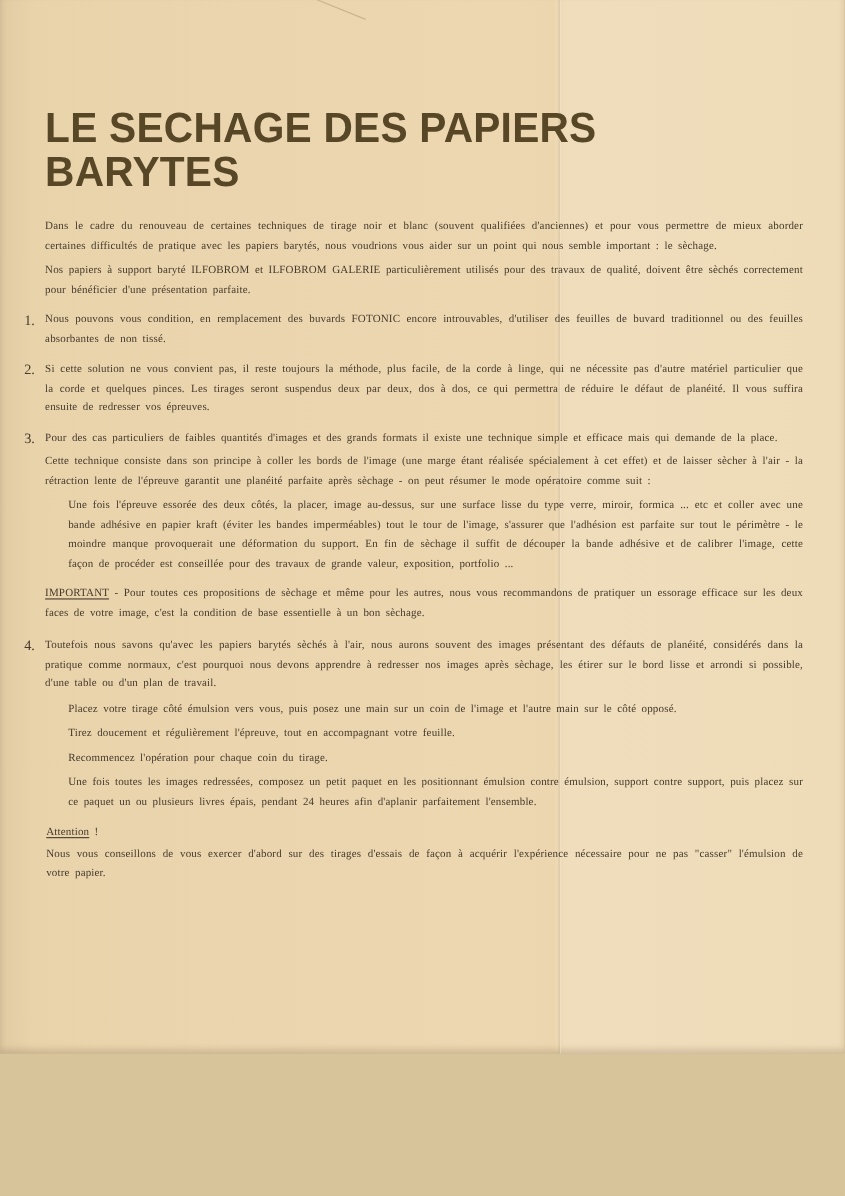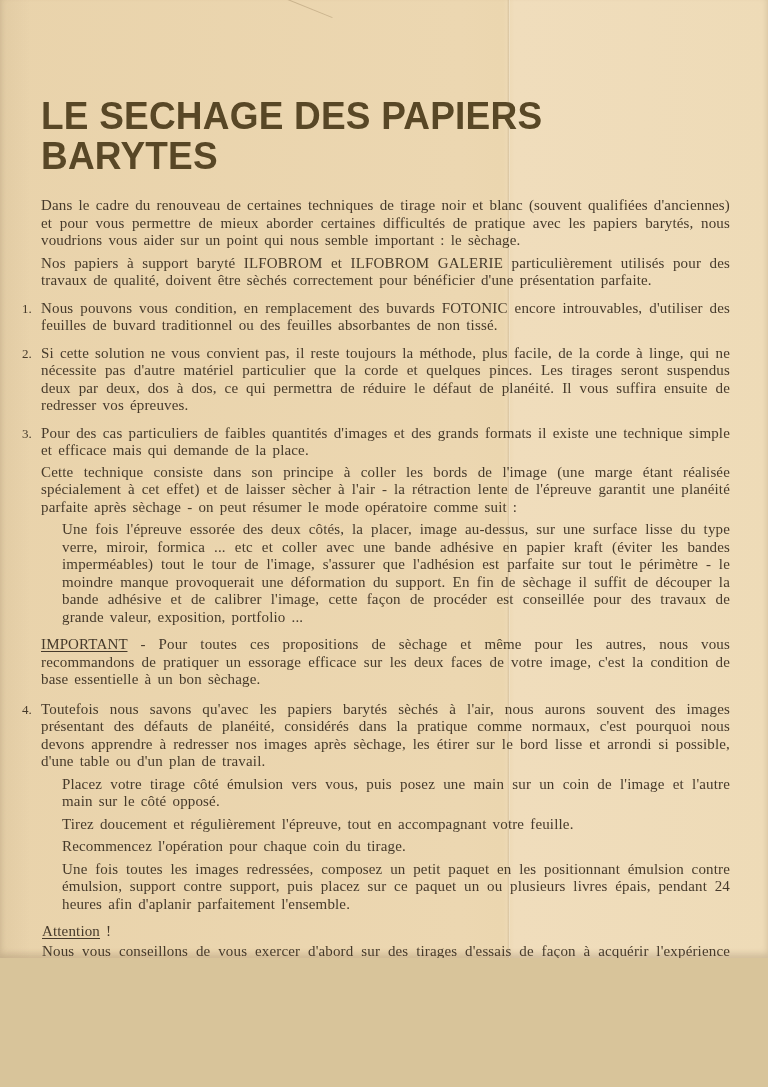--- a/index.html
+++ b/index.html
@@ -49,21 +49,21 @@
     letter-spacing: 0.2px;
     color: #584726;
     margin: 0 0 24px 0;
     transform: scaleY(1.04);
     transform-origin: left top;
   }
 
   .body-text p {
     margin: 0;
     text-align: justify;
-    font-size: 15px;
+    font-size: 10px;
     line-height: 17.5px;
     letter-spacing: 0.15px;
     word-spacing: 2.2px;
     font-family: Liberation Serif, serif;
   }
   .gap-s  { margin-top: 5px !important; }
   .gap-m  { margin-top: 10px !important; }
   .gap-l  { margin-top: 12px !important; }
 
   .item { position: relative; margin-top: 10px; }

